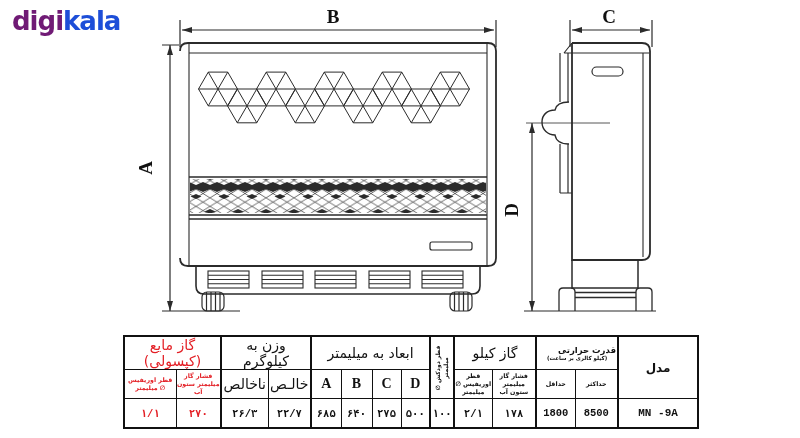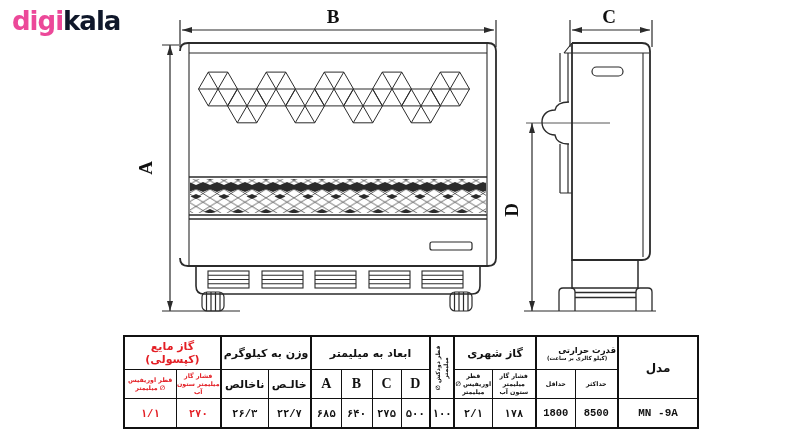--- a/index.html
+++ b/index.html
@@ -2,40 +2,40 @@
 <html><head>
 <meta charset="utf-8">
 <style>
   html,body{margin:0;padding:0;background:#ffffff;}
   #stage{position:relative;width:800px;height:438px;background:#fff;overflow:hidden;
          font-family:"DejaVu Sans","Liberation Sans",sans-serif;}
 
   
   #logo{position:absolute;left:12px;top:6px;font-family:"DejaVu Sans","Liberation Sans",sans-serif;
         font-weight:800;font-size:26px;letter-spacing:-1px;}
-  #logo .digi{color:#ec4899;}
-  #logo .kala{color:#0f172a;}
+  #logo .digi{color:#701a75;}
+  #logo .kala{color:#1d4ed8;}
 
   
   #drawing{position:absolute;left:0;top:0;}
   .dimlabel{font-family:"Liberation Serif","DejaVu Serif",serif;font-weight:bold;
             font-size:19px;fill:#111;text-anchor:middle;}
 
   
   #spec{position:absolute;left:123px;top:335px;width:574px;border-collapse:collapse;
         table-layout:fixed;direction:ltr;}
   #spec,#spec th,#spec td{border:1px solid #111;}
   #spec{border:2px solid #111;}
   #spec th,#spec td{padding:0;margin:0;text-align:center;vertical-align:middle;
         unicode-bidi:plaintext;color:#111;overflow:hidden;}
   tr.r1 th{height:32px;}
   tr.r2 th{height:28px;}
   tr.r3 td{height:28px;border-top:2px solid #111;font-family:Liberation Mono, monospace;}
   .b2{border-left:2px solid #111 !important;}
-  .g{font-size:11px;font-weight:bold;}
+  .g{font-size:14px;font-weight:normal;}
   .sm{font-size:6.3px;line-height:1.25;font-weight:bold;}
   .red{color:#e31e24 !important;}
   .dimh{font-family:"Liberation Serif","DejaVu Serif",serif;font-size:14px;font-weight:bold;}
   .val{font-size:10.5px;font-weight:bold;}
   .model-h{font-size:12px;font-weight:bold;}
   .model-val{font-family:"Liberation Serif","DejaVu Serif",serif;font-size:11px;font-weight:bold;}
   .power-title{display:block;font-size:8.5px;font-weight:bold;line-height:1.2;margin-left:20px;}
   .power-sub{display:block;font-size:5.5px;font-weight:bold;line-height:1.2;}
   .vcell{position:relative;}
   .vtext{position:absolute;left:50%;top:50%;width:54px;
@@ -180,21 +180,21 @@
       <col style="width:80px">
     </colgroup>
     <tbody>
         <tr class="r1">
       <th colspan="2" class="g red">گاز مایع (کپسولی)</th>
       <th colspan="2" class="g b2">وزن به کیلوگرم</th>
       <th colspan="4" class="g b2">ابعاد به میلیمتر</th>
       <th rowspan="2" class="vcell b2">
         <span class="vtext">قطر دودکش ∅ میلیمتر</span>
       </th>
-      <th colspan="2" class="g b2">گاز شهری</th>
+      <th colspan="2" class="g b2">گاز کیلو</th>
       <th colspan="2" class="b2">
         <span class="power-title">قدرت حرارتی</span>
         <span class="power-sub">(کیلو کالری بر ساعت)</span>
       </th>
       <th rowspan="2" class="model-h b2">مدل</th>
     </tr>
     <tr class="r2">
       <th class="sm red">قطر اوریفیس ∅ میلیمتر</th>
       <th class="sm red">فشار گاز میلیمتر ستون آب</th>
       <th class="g b2">ناخالص</th>

